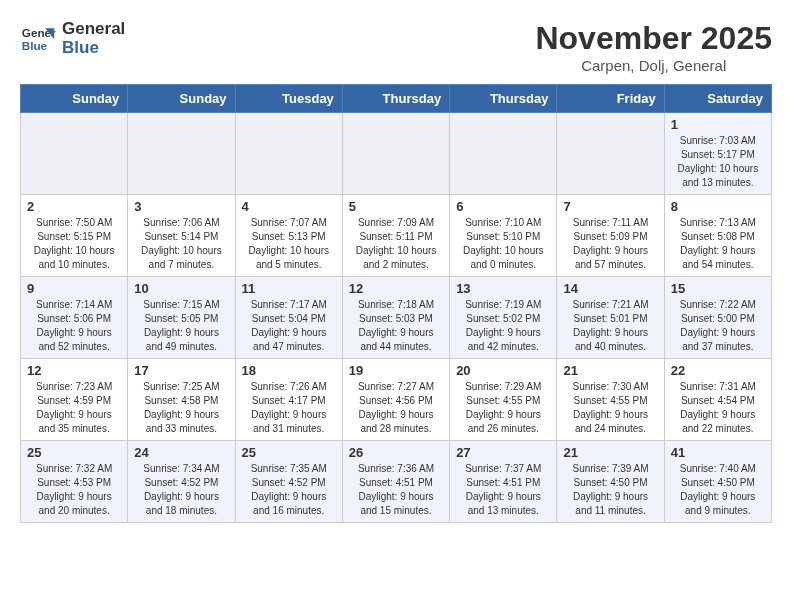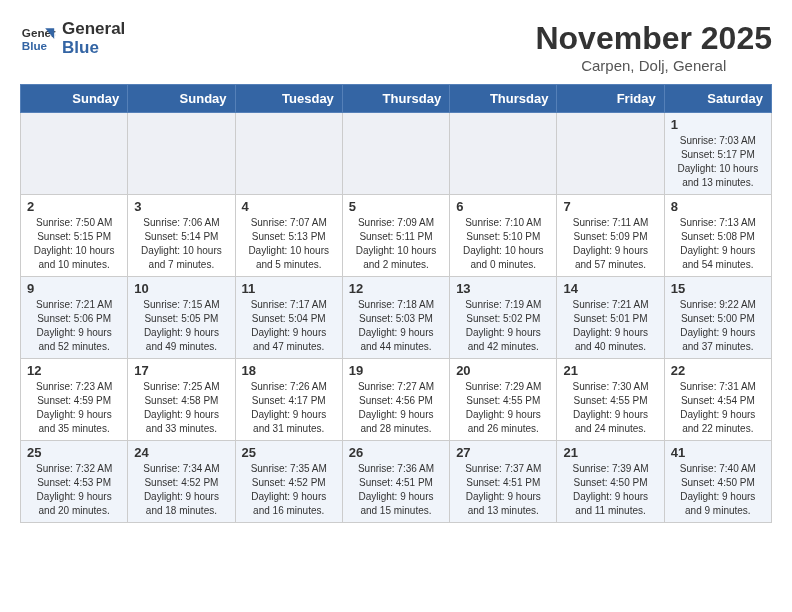--- a/index.html
+++ b/index.html
@@ -177,21 +177,21 @@
           <div class="day-number">8</div>
           <div class="day-info">Sunrise: 7:13 AM
 Sunset: 5:08 PM
 Daylight: 9 hours
 and 54 minutes.</div>
         </td>
       </tr>
       <tr class="row-shade">
         <td>
           <div class="day-number">9</div>
-          <div class="day-info">Sunrise: 7:21 AM
+          <div class="day-info">Sunrise: 7:14 AM
 Sunset: 5:06 PM
 Daylight: 9 hours
 and 52 minutes.</div>
         </td>
         <td>
           <div class="day-number">10</div>
           <div class="day-info">Sunrise: 7:15 AM
 Sunset: 5:05 PM
 Daylight: 9 hours
 and 49 minutes.</div>
@@ -219,21 +219,21 @@
         </td>
         <td>
           <div class="day-number">14</div>
           <div class="day-info">Sunrise: 7:21 AM
 Sunset: 5:01 PM
 Daylight: 9 hours
 and 40 minutes.</div>
         </td>
         <td>
           <div class="day-number">15</div>
-          <div class="day-info">Sunrise: 9:22 AM
+          <div class="day-info">Sunrise: 7:22 AM
 Sunset: 5:00 PM
 Daylight: 9 hours
 and 37 minutes.</div>
         </td>
       </tr>
       <tr>
         <td>
           <div class="day-number">12</div>
           <div class="day-info">Sunrise: 7:23 AM
 Sunset: 4:59 PM

